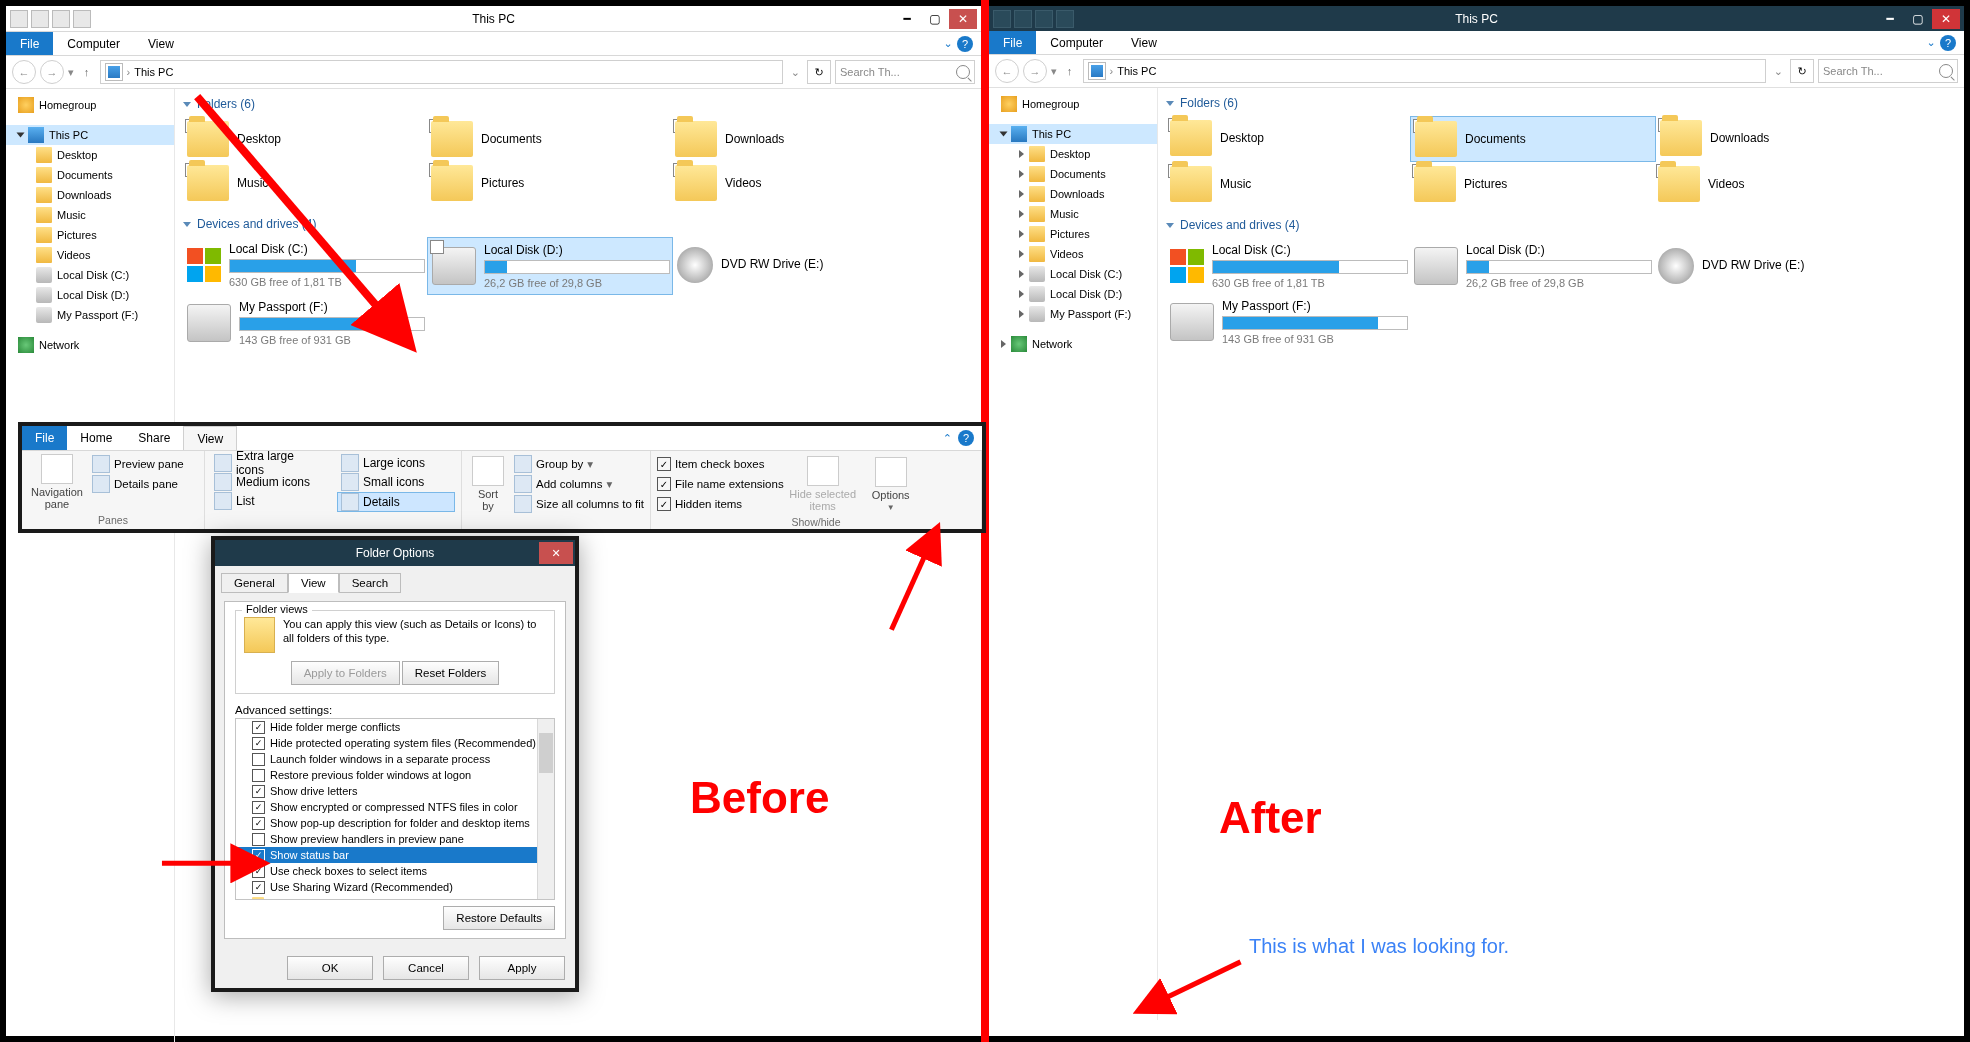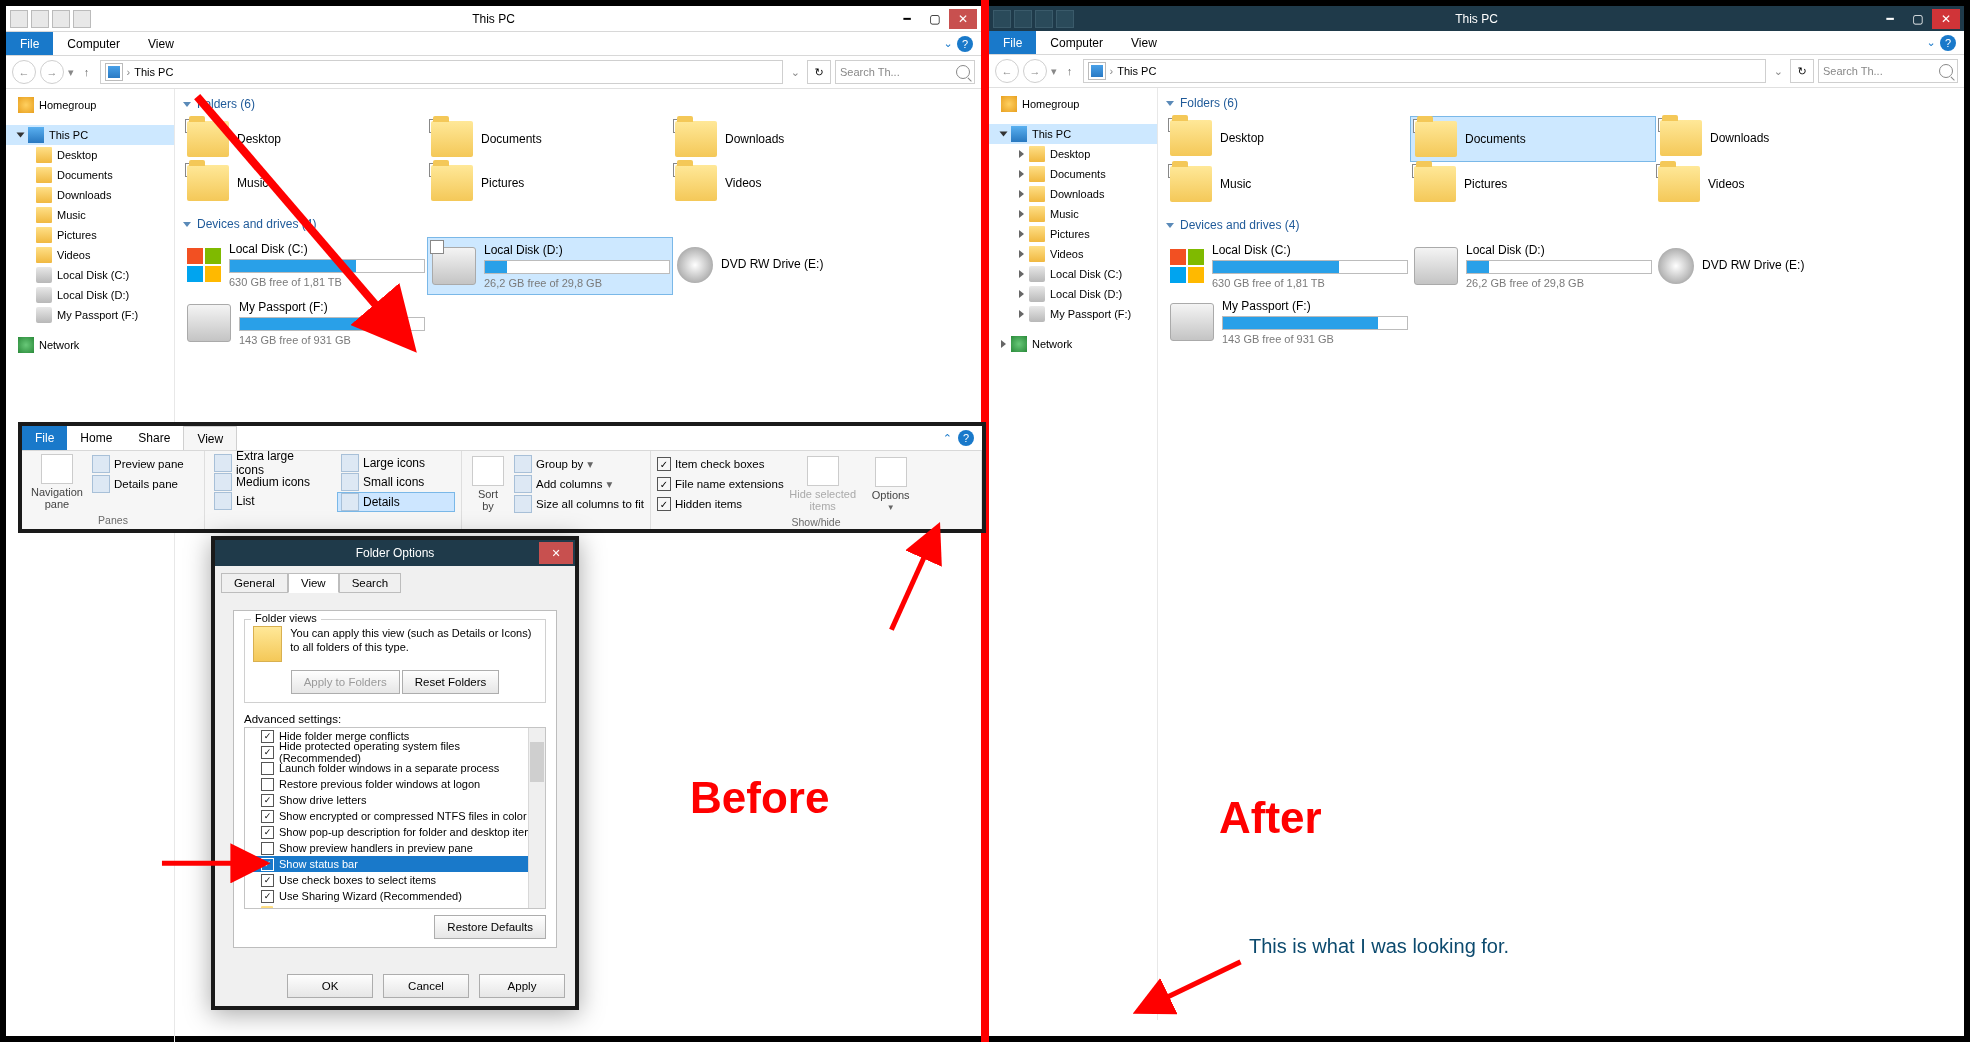--- a/index.html
+++ b/index.html
@@ -97,42 +97,42 @@
 .lopt{display:flex;align-items:center;gap:4px;height:18px;width:112px;font-size:12px;padding:0 3px}
 .lopt.sel{background:#cde6ff;border:1px solid #7ab8e8}
 
 .dlg{position:absolute;left:205px;top:530px;width:360px;border:4px solid #1a1a1a;background:#f0f0f0;z-index:4;box-shadow:0 4px 24px rgba(0,0,0,.35)}
 .dlg-tb{height:26px;background:#1f3a4a;color:#fff;display:flex;align-items:center;position:relative}
 .dlg-ttl{position:absolute;left:50%;transform:translateX(-50%);font-size:12px}
 .dlg-x{margin-left:auto;width:34px;height:22px;background:#c8504f;display:flex;align-items:center;justify-content:center;margin-right:2px;color:#fff}
 .dlg-tabs{display:flex;padding:6px 6px 0 6px;gap:0}
 .dlg-tab{padding:3px 12px;font-size:11.5px;border:1px solid #bdbdbd;background:#f0f0f0;position:relative;top:1px}
 .dlg-tab.active{background:#fff;border-bottom-color:#fff}
-.dlg-body{margin:18px;border:1px solid #bdbdbd;background:#fff;padding:8px 10px}
+.dlg-body{margin:9px;border:1px solid #bdbdbd;background:#fff;padding:8px 10px}
 .fvbox{border:1px solid #d0d0d0;padding:6px 8px 8px 8px;position:relative;margin-bottom:10px}
 .fvlegend{position:absolute;top:-8px;left:6px;background:#fff;padding:0 4px;font-size:11px}
 .fvrow{display:flex;gap:8px;align-items:flex-start}
 .fvico{width:40px;height:34px;background:linear-gradient(#ffe898,#f4c858);border:1px solid #d8b050}
 .fvtxt{font-size:11px;line-height:1.3}
 .fvbns{display:flex;gap:2px;justify-content:center;margin-top:8px}
 .wbtn{height:22px;border:1px solid #adadad;background:linear-gradient(#fefefe,#e6e6e6);padding:0 12px;font-size:11.5px;display:flex;align-items:center}
 .wbtn.dis{color:#9a9a9a}
 .advlbl{font-size:11.5px;margin:4px 0 2px 0}
 .advlist{border:1px solid #c4c4c4;height:180px;overflow:hidden;position:relative;background:#fff}
 .advrow{display:flex;align-items:center;gap:5px;height:16px;padding:0 2px 0 16px;font-size:11px}
 .advrow.sel{background:#1979ca;color:#fff}
 .achk{width:11px;height:11px;border:1px solid #555;display:inline-flex;align-items:center;justify-content:center;font-size:9px;flex-shrink:0}
 .advrow.sel .achk{border-color:#fff}
 .advsb{position:absolute;right:0;top:0;bottom:0;width:16px;background:#efefef;border-left:1px solid #d8d8d8}
 .advsb-th{position:absolute;left:1px;right:1px;top:14px;height:40px;background:#cfcfcf}
 .rdrow{display:flex;justify-content:flex-end;margin-top:6px}
 .dlg-ftr{display:flex;justify-content:flex-end;gap:10px;padding:8px 10px}
 
 .biglabel{position:absolute;font:700 44px/1 Arial;color:#ff0000}
-.smalllabel{position:absolute;font:400 20px/1 Arial;color:#0c4a6e}
+.smalllabel{position:absolute;font:400 20px/1 Arial;color:#3b82f6}
 svg.arrows{position:absolute;inset:0;pointer-events:none;z-index:5}
 
 </style>
 </head>
 <body>
 
 <div class="canvas">
   <div class="vsep"></div>
 
   <div class="half left">

